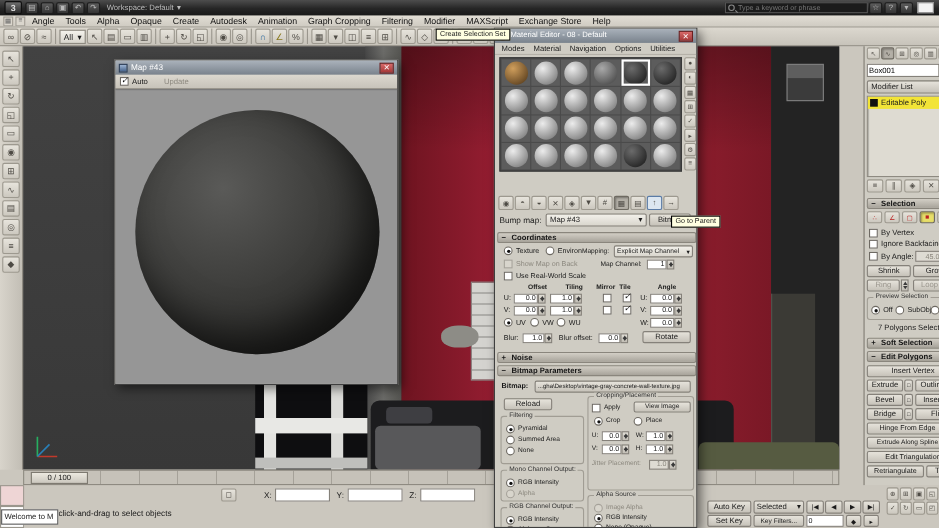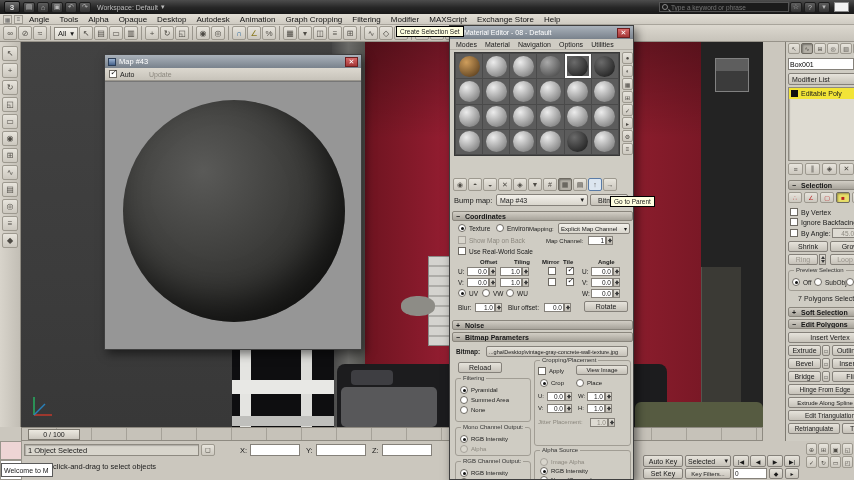--- a/index.html
+++ b/index.html
@@ -114,21 +114,21 @@
   <div class="tbwhite"></div>
 </div>
 
 <div class="menubar">
   <span class="mbic">▦</span>
   <span class="mbic">≡</span>
   <span class="menu">Angle</span>
   <span class="menu">Tools</span>
   <span class="menu">Alpha</span>
   <span class="menu">Opaque</span>
-  <span class="menu">Desktop</span>
+  <span class="menu">Create</span>
   <span class="menu">Autodesk</span>
   <span class="menu">Animation</span>
   <span class="menu">Graph Cropping</span>
   <span class="menu">Filtering</span>
   <span class="menu">Modifier</span>
   <span class="menu">MAXScript</span>
   <span class="menu">Exchange Store</span>
   <span class="menu">Help</span>
 </div>
 
@@ -216,23 +216,20 @@
   </svg>
 </div>
 
 <div class="timeline">
   <div class="tslider">0 / 100</div>
 </div>
 
 <div class="statusbar">
   <div class="abs" style="left:0;top:0;width:22px;height:19px;background:#eed5d5;border:1px solid #9a968d"></div>
   <div class="abs" style="left:0;top:19px;width:22px;height:20px;background:#ffffff;border:1px solid #9a968d"></div>
-  <div class="abs sunken" style="left:24px;top:3px;width:175px;height:12px;display:flex;align-items:center;padding:0 3px;font-size:7.5px">
-    <span>1 Object Selected</span>
-  </div>
   <div class="ib abs" style="left:201px;top:3px;width:14px;height:12px;font-size:7px">◻</div>
   <span class="l s75" style="left:240px;top:5px">X:</span>
   <div class="fld" style="left:250px;top:3px;width:50px;height:12px"></div>
   <span class="l s75" style="left:306px;top:5px">Y:</span>
   <div class="fld" style="left:316px;top:3px;width:50px;height:12px"></div>
   <span class="l s75" style="left:372px;top:5px">Z:</span>
   <div class="fld" style="left:382px;top:3px;width:50px;height:12px"></div>
   <span class="l s75" style="left:26px;top:21px">Click or click-and-drag to select objects</span>
   <div class="btn" style="left:643px;top:14px;width:40px;height:12px">Auto Key</div>
   <div class="btn" style="left:685px;top:14px;width:46px;height:12px;justify-content:space-between;padding:0 2px">

